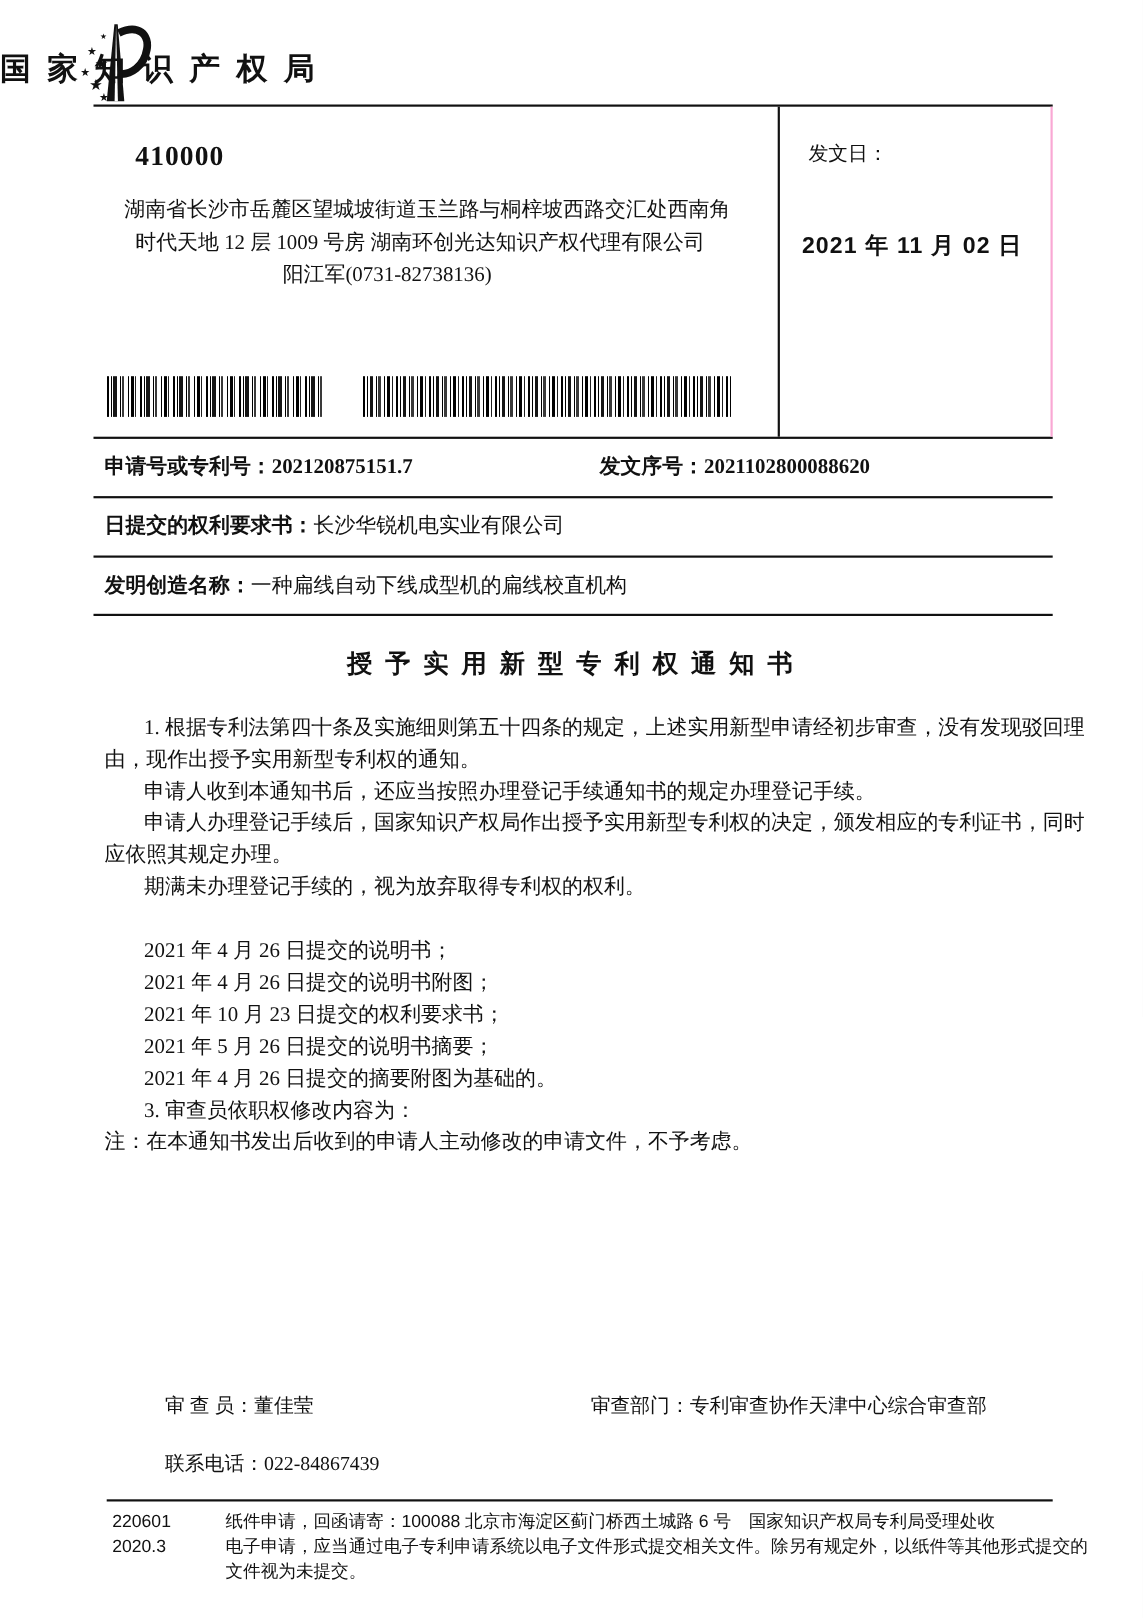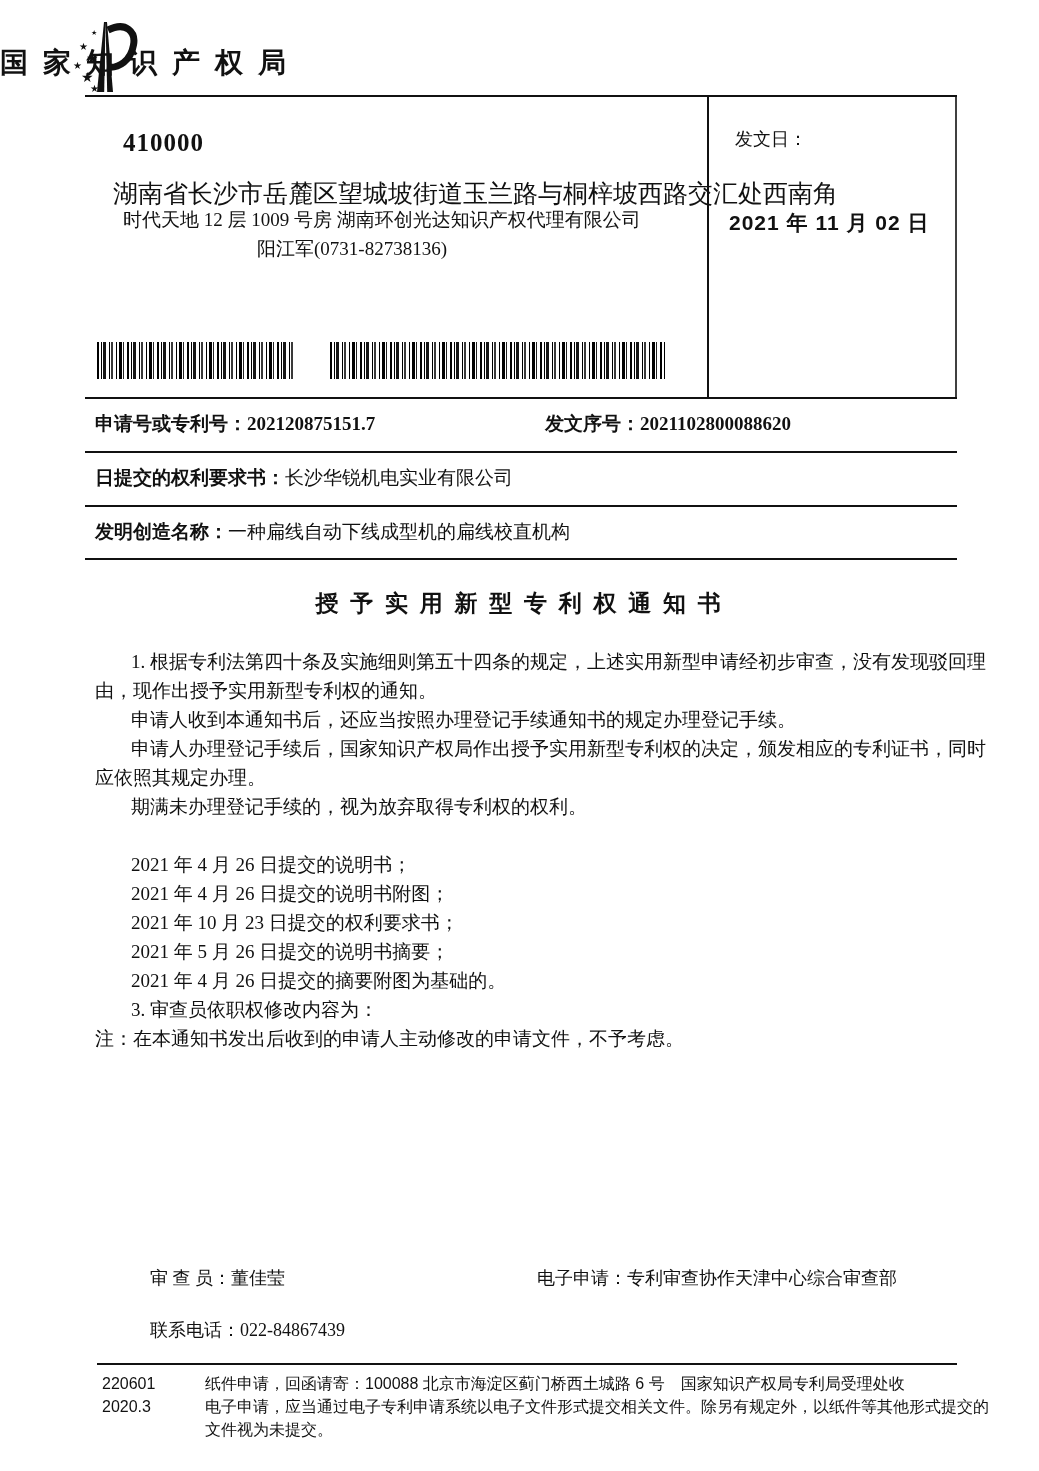--- a/index.html
+++ b/index.html
@@ -17,37 +17,37 @@
 
   
   .logo{left:72px;top:20px;width:70px;height:78px;}
   .office-title{left:0;top:44px;width:100%;text-align:left;
     font-size:28px;font-weight:bold;letter-spacing:4px;}
   .header-rule{left:85px;top:95px;width:872px;height:2px;background:#111;}
 
   
   .info-box{left:85px;top:97px;width:872px;height:300px;border-bottom:2px solid #111;}
   .postcode{left:38px;top:32px;font-size:25px;font-weight:bold;letter-spacing:1px;}
-  .addr1{left:28px;top:80px;font-size:25px;}
+  .addr1{left:28px;top:80px;font-size:19px;}
   .addr2{left:38px;top:110px;font-size:19px;}
   .addr3{left:172px;top:139px;font-size:19px;}
   .barcode{top:245px;height:37px;
     background:repeating-linear-gradient(90deg,
       #000 0px,#000 2px,#fff 2px,#fff 4px,
       #000 4px,#000 5px,#fff 5px,#fff 6px,
       #151515 6px,#151515 9px,#fff 9px,#fff 12px,
       #000 12px,#000 13px,#fff 13px,#fff 14px,
       #3a3a3a 14px,#3a3a3a 16px,#fff 16px,#fff 19px,
       #000 19px,#000 20px,#fff 20px,#fff 22px,
       #000 22px,#000 25px,#fff 25px,#fff 26px,
       #222 26px,#222 27px,#fff 27px,#fff 30px);}
   .barcode-1{left:12px;width:196px;}
   .barcode-2{left:245px;width:336px;}
   .date-box{right:0;top:0;width:250px;height:100%;
-    border-left:2px solid #111;border-right:2px solid #404040;box-sizing:border-box;}
+    border-left:2px solid #111;border-right:2px solid #f9a8d4;box-sizing:border-box;}
   .date-label{left:26px;top:30px;font-size:18px;}
   .date-value{left:20px;top:112px;font-size:21px;font-weight:bold;
     font-family:"Liberation Sans","DejaVu Sans",sans-serif;letter-spacing:1px;}
 
   
   .field-row{left:85px;width:872px;border-bottom:2px solid #111;}
   .row-app{top:397px;height:54px;}
   .row-applicant{top:451px;height:54px;}
   .row-invention{top:505px;height:53px;}
   .cell{position:absolute;top:50%;transform:translateY(-50%);
@@ -147,21 +147,21 @@
       <p class="bline indent">2021 年 5 月 26 日提交的说明书摘要；</p>
       <p class="bline indent">2021 年 4 月 26 日提交的摘要附图为基础的。</p>
       <p class="bline indent">3. 审查员依职权修改内容为：</p>
       <p class="bline">注：在本通知书发出后收到的申请人主动修改的申请文件，不予考虑。</p>
     </div>
 
   <div class="abs sig sig-examiner">
     <span>审 查 员：</span><span>董佳莹</span>
   </div>
   <div class="abs sig sig-dept">
-    <span>电子申请：</span><span>专利审查协作天津中心综合审查部</span>
+    <span>审查部门：</span><span>专利审查协作天津中心综合审查部</span>
   </div>
   <div class="abs sig sig-phone">
     <span>联系电话：</span><span>022-84867439</span>
   </div>
 
   <div class="abs footer-rule"></div>
   <div class="abs footer-codes">
     <div>220601</div>
     <div>2020.3</div>
   </div>

